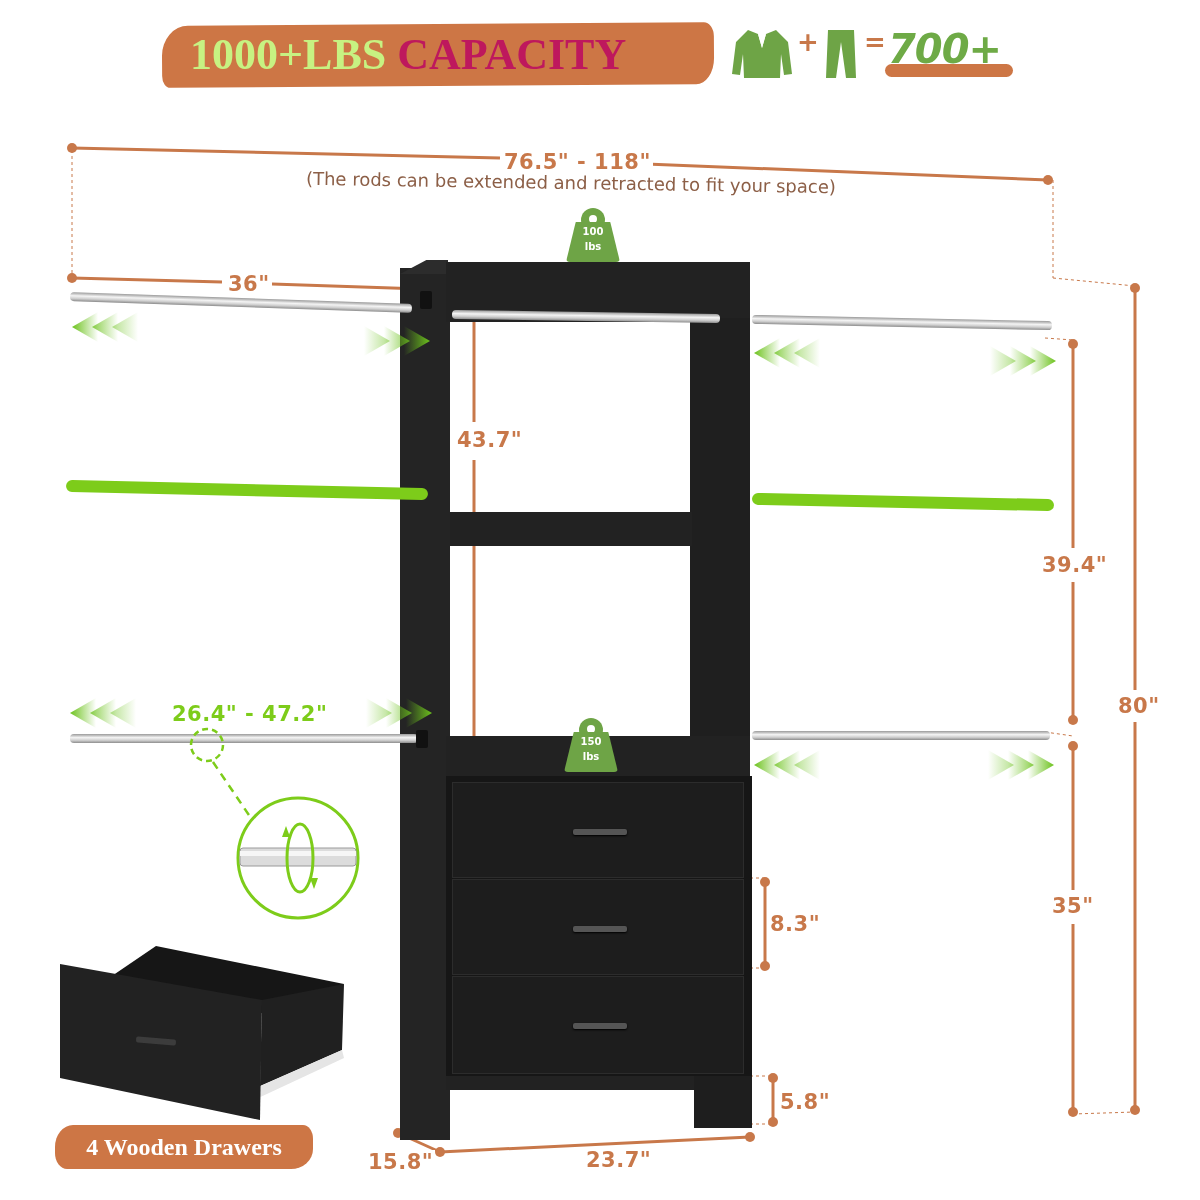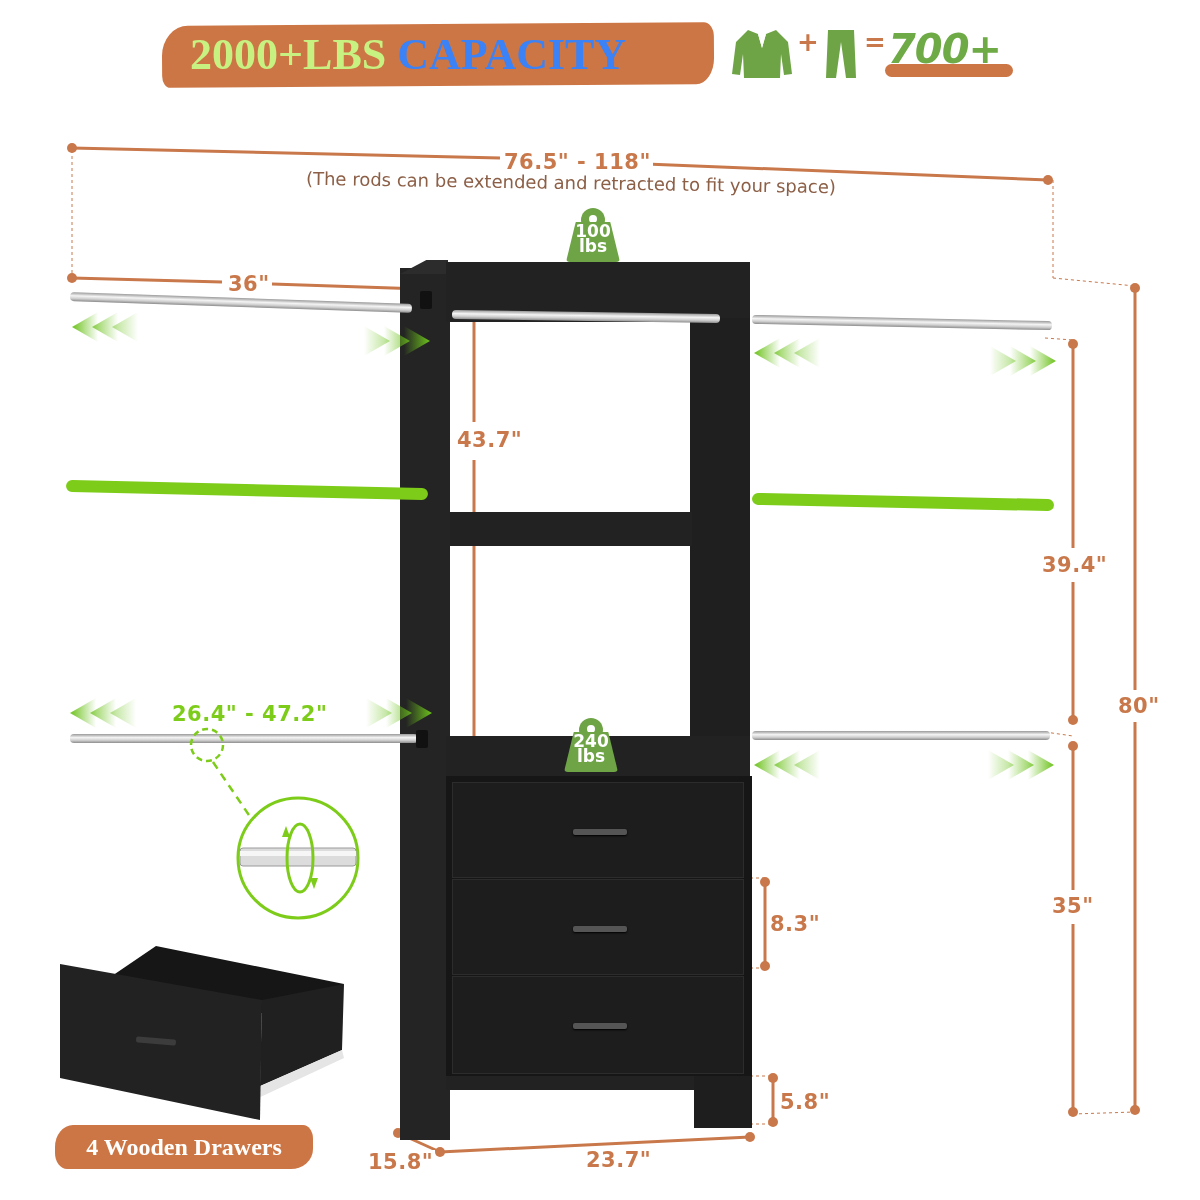--- a/index.html
+++ b/index.html
@@ -3,48 +3,48 @@
 <meta charset="utf-8">
 <style>
   html,body{margin:0;padding:0;background:#fff;}
   body{width:1200px;height:1200px;position:relative;overflow:hidden;font-family:"Liberation Sans",sans-serif;}
   .abs{position:absolute;}
   .dim{font-weight:bold;color:#c8784a;font-size:21px;font-family:"DejaVu Sans",sans-serif;letter-spacing:0.5px;background:#fff;padding:0 2px;line-height:24px;white-space:nowrap;}
   
   .banner{left:162px;top:24px;width:552px;height:62px;background:#cd7645;border-radius:26px 10px 18px 8px/30px 14px 26px 12px;transform:rotate(-0.4deg);}
   .banner-text{left:190px;top:26px;font-family:"Liberation Serif",serif;font-weight:bold;font-size:44px;line-height:58px;white-space:nowrap;}
   .banner-text .lbs{color:#c7f282;}
-  .banner-text .cap{color:#3b82f6;}
+  .banner-text .cap{color:#be185d;}
   .cloth-eq{top:27px;font-family:"DejaVu Sans",sans-serif;font-weight:bold;color:#c8784a;font-size:26px;}
   .four{left:888px;top:26px;font-family:"DejaVu Sans",sans-serif;font-weight:bold;font-style:italic;font-size:40px;color:#6eaa46;letter-spacing:-1px;}
   .four-under{left:885px;top:64px;width:128px;height:13px;border-radius:7px;background:#cd7645;}
   
   .rod{position:absolute;height:9px;border-radius:4px;background:linear-gradient(#9a9a9a,#f4f4f4 40%,#cfcfcf 70%,#8d8d8d);}
   .green-rod{position:absolute;height:12px;border-radius:6px;background:#7dcc1a;}
   
   .dark{background:#1b1b1b;}
   .panel{position:absolute;background:#222;}
   .drawer{position:absolute;left:452px;width:292px;background:#1d1d1d;border:1px solid #2c2c2c;box-sizing:border-box;}
   .handle{position:absolute;left:120px;width:54px;height:6px;border-radius:2px;background:#555;box-shadow:0 1px 2px #000;}
   .weight{position:absolute;width:54px;height:48px;}
   .weight .w-body{position:absolute;left:0;top:14px;width:54px;height:40px;background:#6ea446;border-radius:10px 10px 4px 4px;clip-path:polygon(18% 0,82% 0,100% 100%,0 100%);}
   .weight .w-ring{position:absolute;left:15px;top:0;width:24px;height:24px;border-radius:50%;background:#6ea446;}
   .weight .w-hole{position:absolute;left:23px;top:7px;width:8px;height:8px;border-radius:50%;background:#fff;}
-  .weight .w-text{position:absolute;left:0;top:16px;width:54px;text-align:center;color:#fff;font-weight:bold;font-size:17px;line-height:15px;font-family:"DejaVu Sans",sans-serif;}
+  .weight .w-text{position:absolute;left:0;top:16px;width:54px;text-align:center;color:#fff;font-weight:bold;font-size:10px;line-height:15px;font-family:"DejaVu Sans",sans-serif;}
   .arrows{position:absolute;width:70px;height:30px;}
   .ribbon{left:55px;top:1125px;width:258px;height:44px;background:#cd7645;border-radius:18px 10px 22px 12px/22px 14px 20px 16px;}
   .ribbon-text{left:55px;top:1125px;width:258px;text-align:center;line-height:44px;color:#fff;font-family:"Liberation Serif",serif;font-weight:bold;font-size:24px;}
   .note{font-family:"DejaVu Sans",sans-serif;font-size:18px;color:#8c5f47;white-space:nowrap;}
 </style>
 </head>
 <body>
 
 <div class="abs banner"></div>
 <div class="abs banner-text">
-  <span class="lbs">2000+LBS</span>
+  <span class="lbs">1000+LBS</span>
   <span class="cap">CAPACITY</span>
 </div>
 
 <svg class="abs" style="left:730px;top:28px" width="64" height="52" viewBox="0 0 64 52">
   <path d="M18 2 L28 6 L32 20 L36 6 L46 2 L58 14 L62 46 L54 47 L51 26 L50 50 L14 50 L13 26 L10 47 L2 46 L6 14 Z" fill="#6ea446"></path>
   <path d="M28 6 L32 20 L36 6 L33 8 L32 14 L31 8 Z" fill="#fff"></path>
 </svg>
 <div class="abs cloth-eq" style="left:797px">+</div>
 
 <svg class="abs" style="left:824px;top:28px" width="34" height="52" viewBox="0 0 34 52">
@@ -227,21 +227,21 @@
   <div class="w-text">
     <div>100</div>
     <div>lbs</div>
   </div>
 </div>
 <div class="weight" style="left:564px;top:718px;">
   <div class="w-ring"></div>
     <div class="w-hole"></div>
     <div class="w-body"></div>
   <div class="w-text">
-    <div>240</div>
+    <div>150</div>
     <div>lbs</div>
   </div>
 </div>
 
 <div class="abs dim" style="left:226px;top:272px">36"</div>
 <div class="abs dim" style="left:455px;top:428px;background:transparent">43.7"</div>
 <div class="abs dim" style="left:170px;top:702px;color:#7dcc1a;background:transparent">26.4" - 47.2"</div>
 <div class="abs dim" style="left:1040px;top:553px">39.4"</div>
 <div class="abs dim" style="left:1116px;top:694px">80"</div>
 <div class="abs dim" style="left:1050px;top:894px">35"</div>

